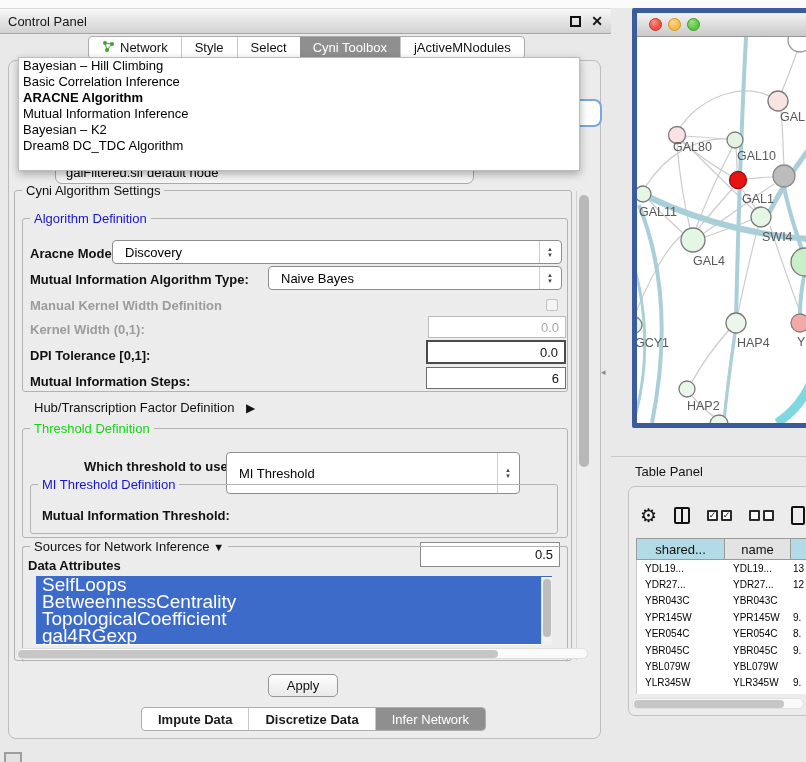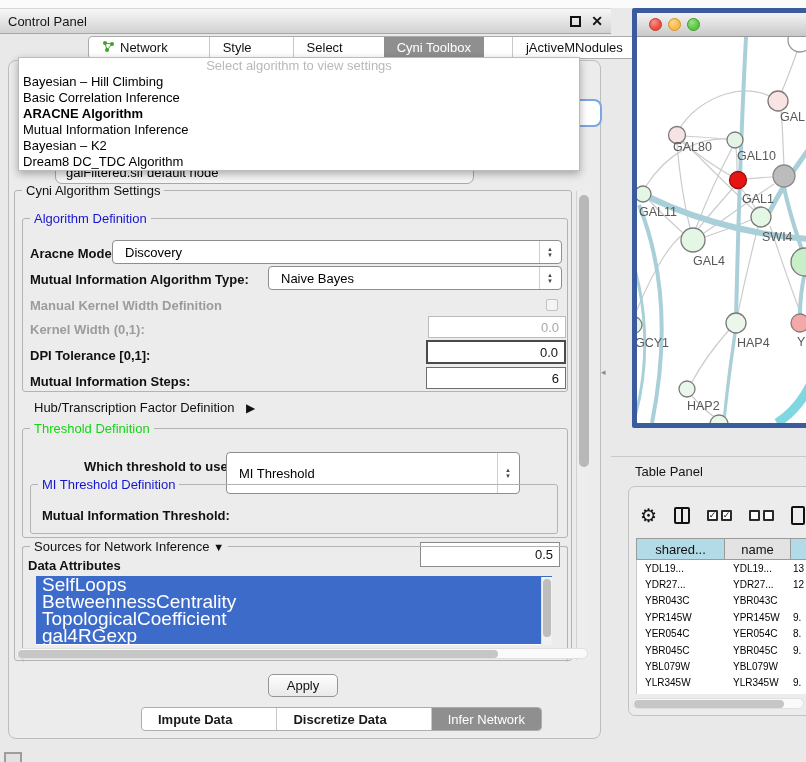--- a/index.html
+++ b/index.html
@@ -1,18 +1,18 @@
 <!DOCTYPE html>
 <html><head>
 <meta charset="utf-8">
 <style>
   * { margin:0; padding:0; box-sizing:border-box; }
   html,body { width:806px; height:762px; }
   body { position:relative; background:#e9e9e9; font-family:"Liberation Sans",sans-serif; font-size:13px; color:#111; overflow:hidden; }
-  .abs { position:absolute;gap:28px; }
+  .abs { position:absolute; }
 
   
   .top-strip { left:0; top:0; width:806px; height:8px; background:#fbfbfb; }
 
   
   .cp-titlebar { left:0; top:8px; width:611px; height:26px; background:linear-gradient(#f7f7f7,#d2d2d2); border-top:1px solid #d8d8d8; border-bottom:1px solid #a6a6a6; display:flex; align-items:center; padding:0 8px; }
   .cp-title { font-size:13px; color:#151515; }
   .win-btns { margin-left:auto; display:flex; align-items:center; gap:10px; }
   .float-btn { width:11px; height:11px; border:2px solid #111; background:transparent; }
   .close-btn { font-weight:bold; font-size:14px; color:#111; line-height:1; }
@@ -135,21 +135,20 @@
       <span>jActiveMNodules</span>
     </div>
   </div>
 
 <div class="abs main-panel"></div>
 
 <div class="abs frag-combo"></div>
 <div class="abs bg-combo">galFiltered.sif default node</div>
 
 <div class="abs popup">
-  <div class="popup-prompt">Select algorithm to view settings</div>
   <div id="popup-list">
       <div class="popup-item">Bayesian – Hill Climbing</div>
       <div class="popup-item">Basic Correlation Inference</div>
       <div class="popup-item bold">ARACNE Algorithm</div>
       <div class="popup-item">Mutual Information Inference</div>
       <div class="popup-item">Bayesian – K2</div>
       <div class="popup-item">Dream8 DC_TDC Algorithm</div>
     </div>
 </div>
 

